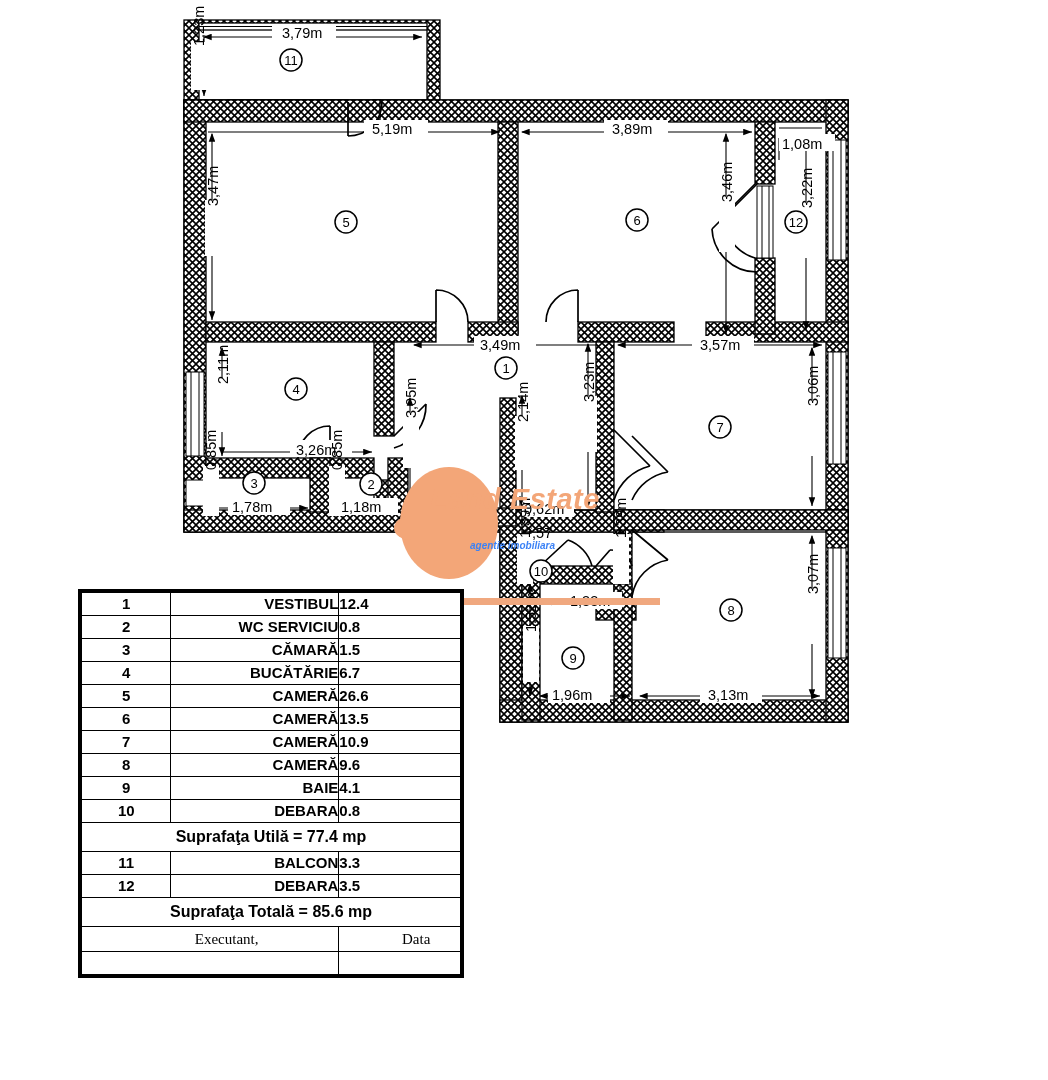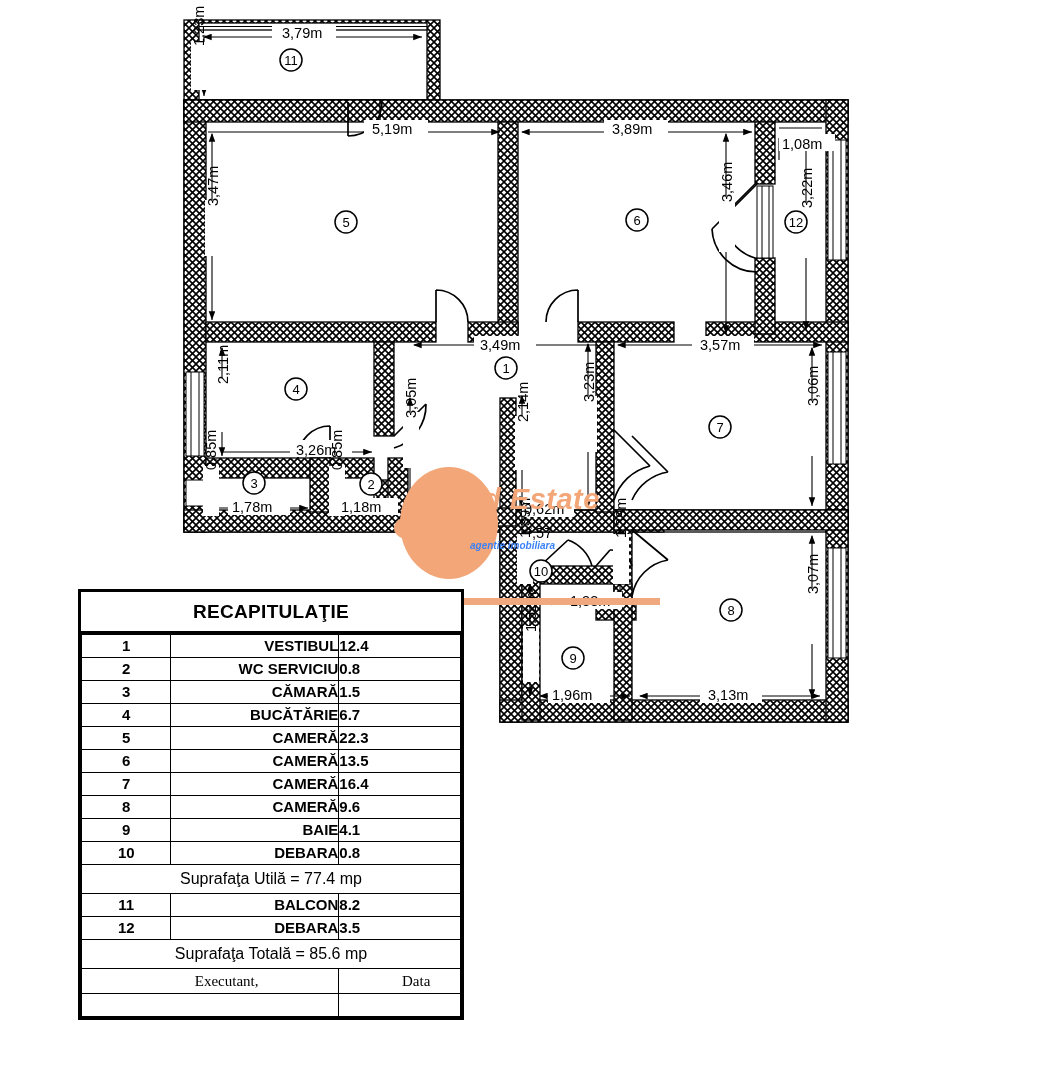--- a/index.html
+++ b/index.html
@@ -17,21 +17,21 @@
   .recap td,.recap th{border:1.5px solid #000;padding:0;}
   .recap .hdr td{font-family:"Liberation Serif",serif;font-size:15px;
          text-align:center;font-weight:normal;line-height:1.12;padding:4px 2px 5px;}
   .c-nr{width:23.6%;}
   .c-nm{width:44.3%;}
   .c-sp{width:32.1%;}
   .row td{font-size:15px;font-weight:bold;height:22px;line-height:22px;}
   .row .n{text-align:center;}
   .row .d{text-align:right;padding-left:22px;}
   .row .s{}
-  .sum td{font-size:16px;font-weight:normal;text-align:center;height:28px;
+  .sum td{font-size:16px;font-weight:bold;text-align:center;height:28px;
          line-height:28px;}
   .foot td{font-family:"Liberation Serif",serif;font-size:15px;
          text-align:center;height:24px;line-height:24px;font-weight:normal;padding-left:33px;}
   .blank td{height:22px;}
 
   
   .wm{position:absolute;pointer-events:none;text-align:right;}
   .wm-ellipse{left:400px;top:467px;width:98px;height:112px;
         background:#f3a678;border-radius:50%;}
   .wm-notch{left:394px;top:516px;width:34px;height:24px;
@@ -352,21 +352,20 @@
   </g>
 </svg>
 
 <div class="wm wm-ellipse"></div>
 <div class="wm wm-notch"></div>
 <div class="wm wm-bar"></div>
 <div class="wm wm-text">Land Estate</div>
 <div class="wm wm-sub">agentie imobiliara</div>
 
 <div class="recap">
-  <div class="title">RECAPITULAŢIE</div>
   <table>
     <colgroup>
         <col class="c-nr">
         <col class="c-nm">
         <col class="c-sp">
       </colgroup>
     <tbody>
 
       <tr class="row">
           <td class="n">1</td>
@@ -384,31 +383,31 @@
           <td class="s">1.5</td>
         </tr>
       <tr class="row">
           <td class="n">4</td>
           <td class="d">BUCĂTĂRIE</td>
           <td class="s">6.7</td>
         </tr>
       <tr class="row">
           <td class="n">5</td>
           <td class="d">CAMERĂ</td>
-          <td class="s">22.3</td>
+          <td class="s">26.6</td>
         </tr>
       <tr class="row">
           <td class="n">6</td>
           <td class="d">CAMERĂ</td>
           <td class="s">13.5</td>
         </tr>
       <tr class="row">
           <td class="n">7</td>
           <td class="d">CAMERĂ</td>
-          <td class="s">16.4</td>
+          <td class="s">10.9</td>
         </tr>
       <tr class="row">
           <td class="n">8</td>
           <td class="d">CAMERĂ</td>
           <td class="s">9.6</td>
         </tr>
       <tr class="row">
           <td class="n">9</td>
           <td class="d">BAIE</td>
           <td class="s">4.1</td>
@@ -419,21 +418,21 @@
           <td class="s">0.8</td>
         </tr>
 
       <tr class="sum">
           <td colspan="3">Suprafaţa Utilă = 77.4 mp</td>
         </tr>
 
       <tr class="row">
           <td class="n">11</td>
           <td class="d">BALCON</td>
-          <td class="s">8.2</td>
+          <td class="s">3.3</td>
         </tr>
       <tr class="row">
           <td class="n">12</td>
           <td class="d">DEBARA</td>
           <td class="s">3.5</td>
         </tr>
 
       <tr class="sum">
           <td colspan="3">Suprafaţa Totală = 85.6 mp</td>
         </tr>

